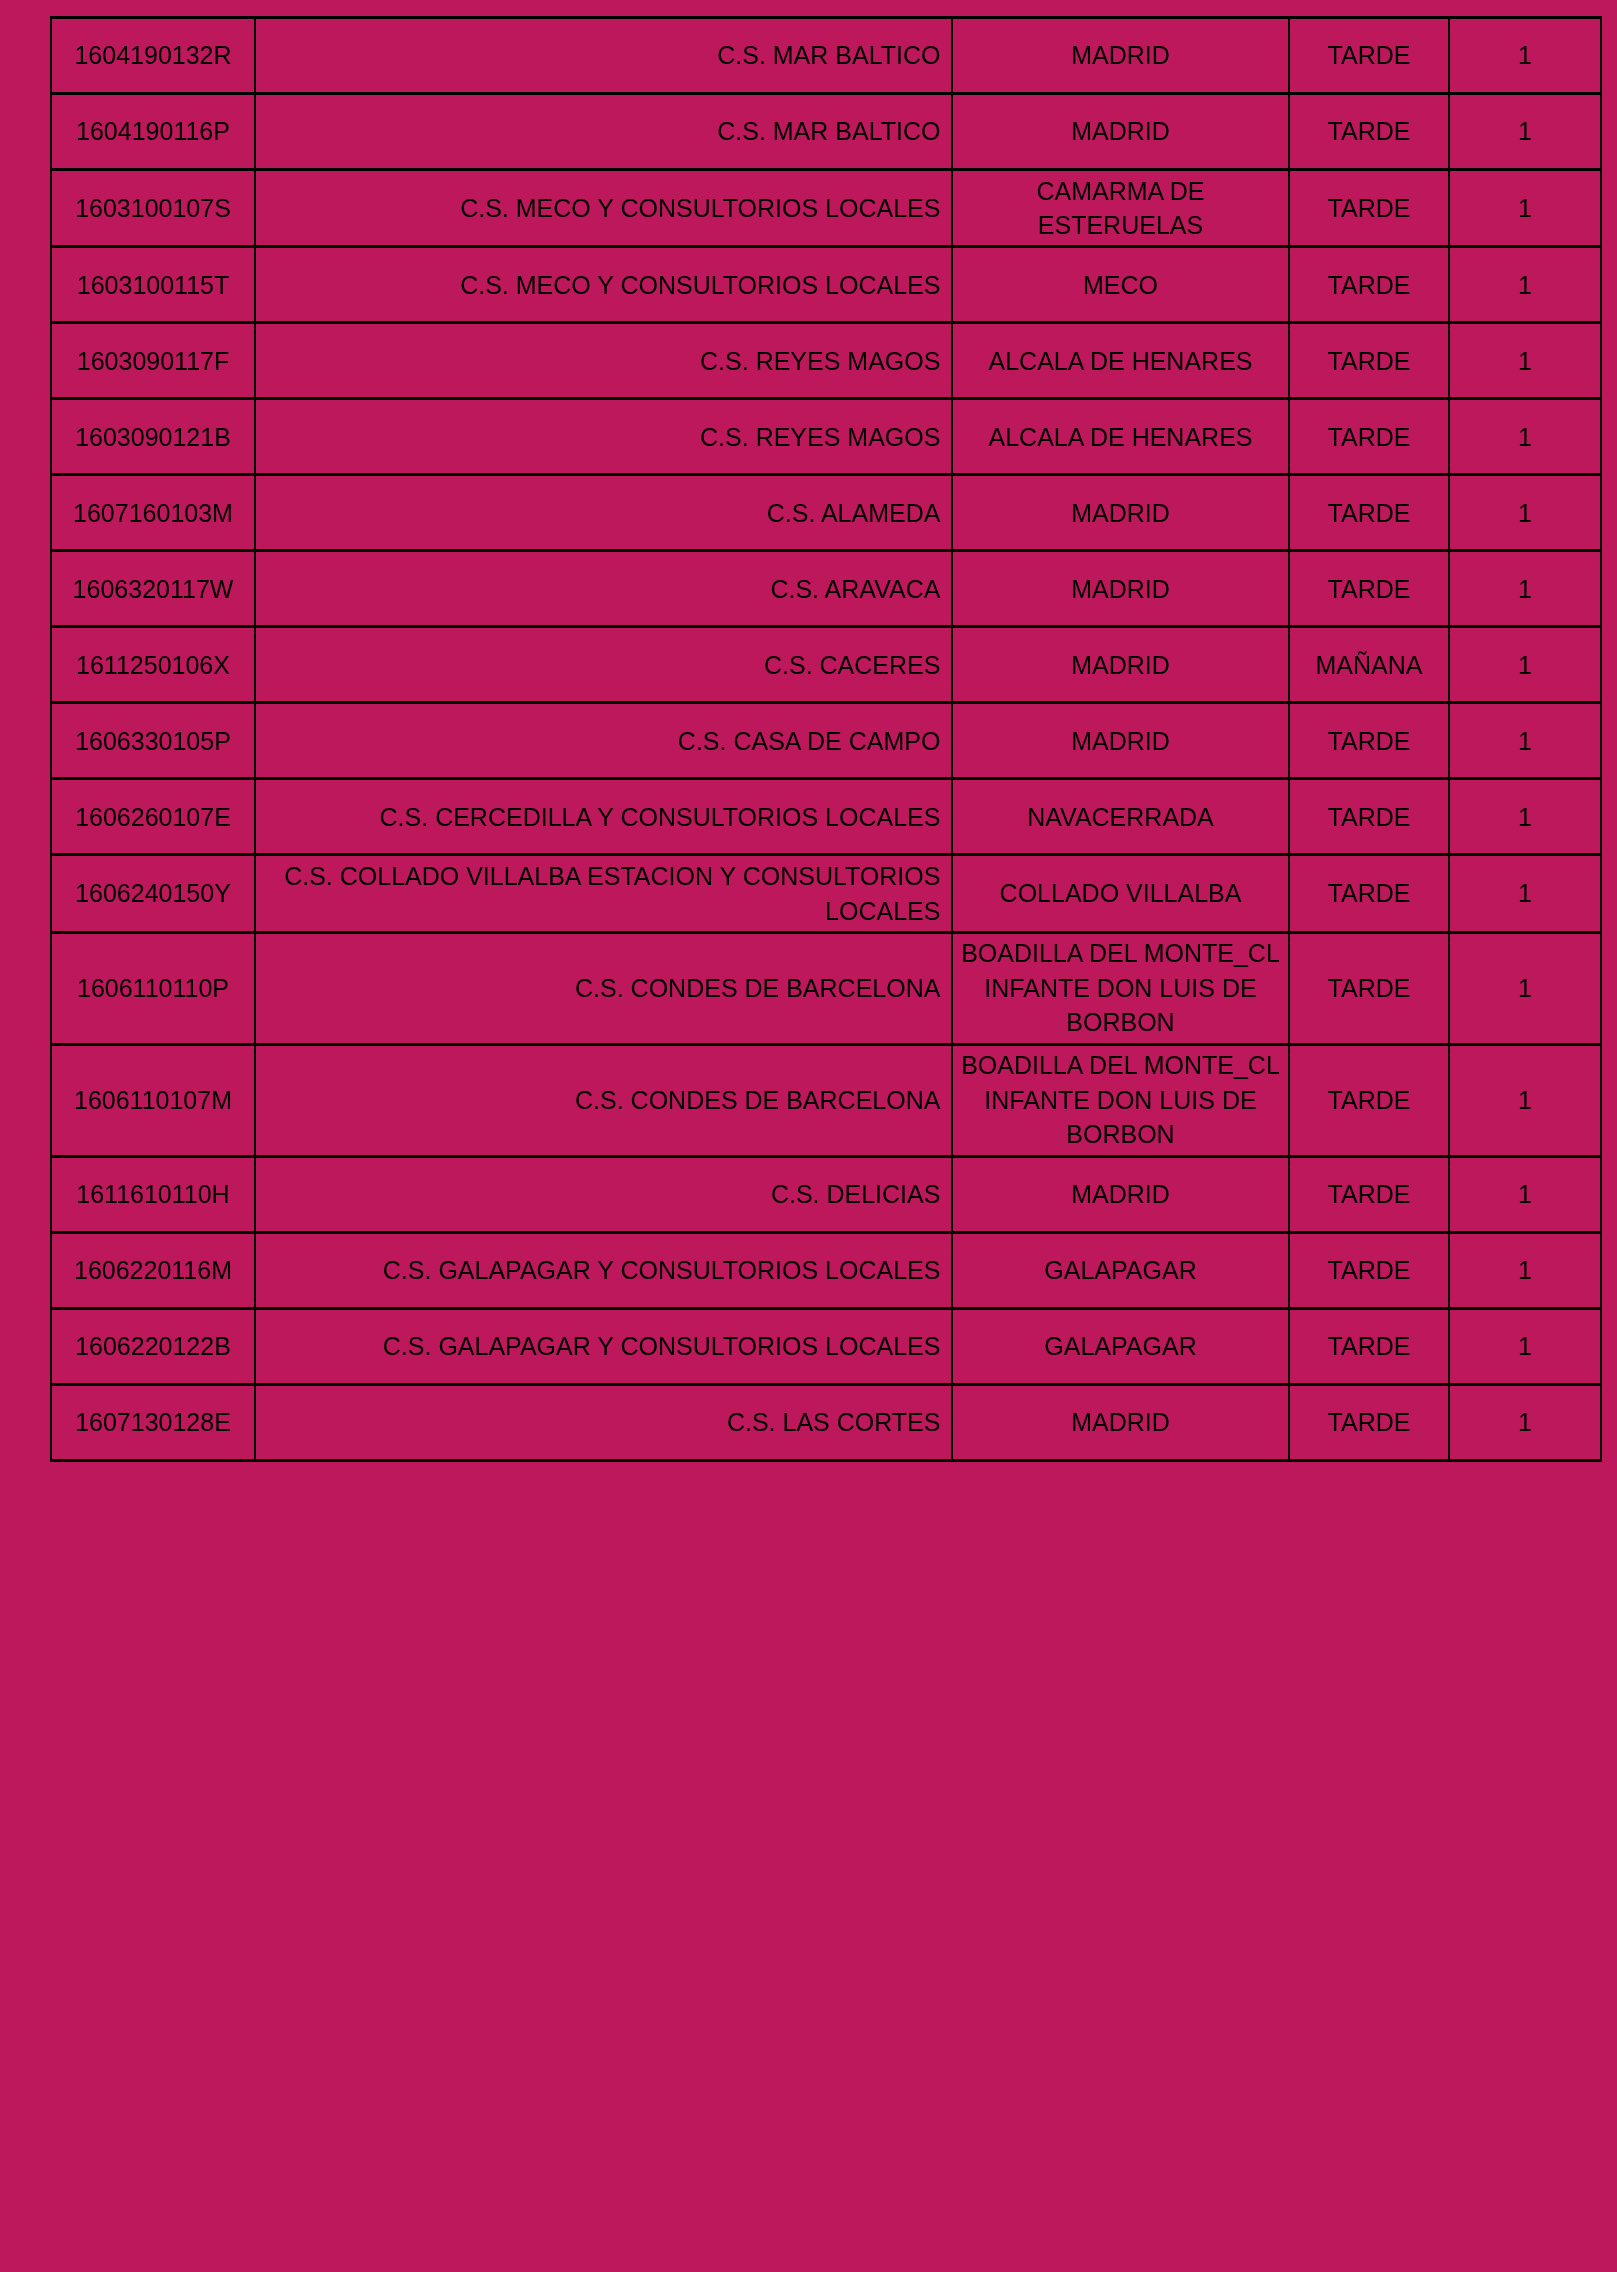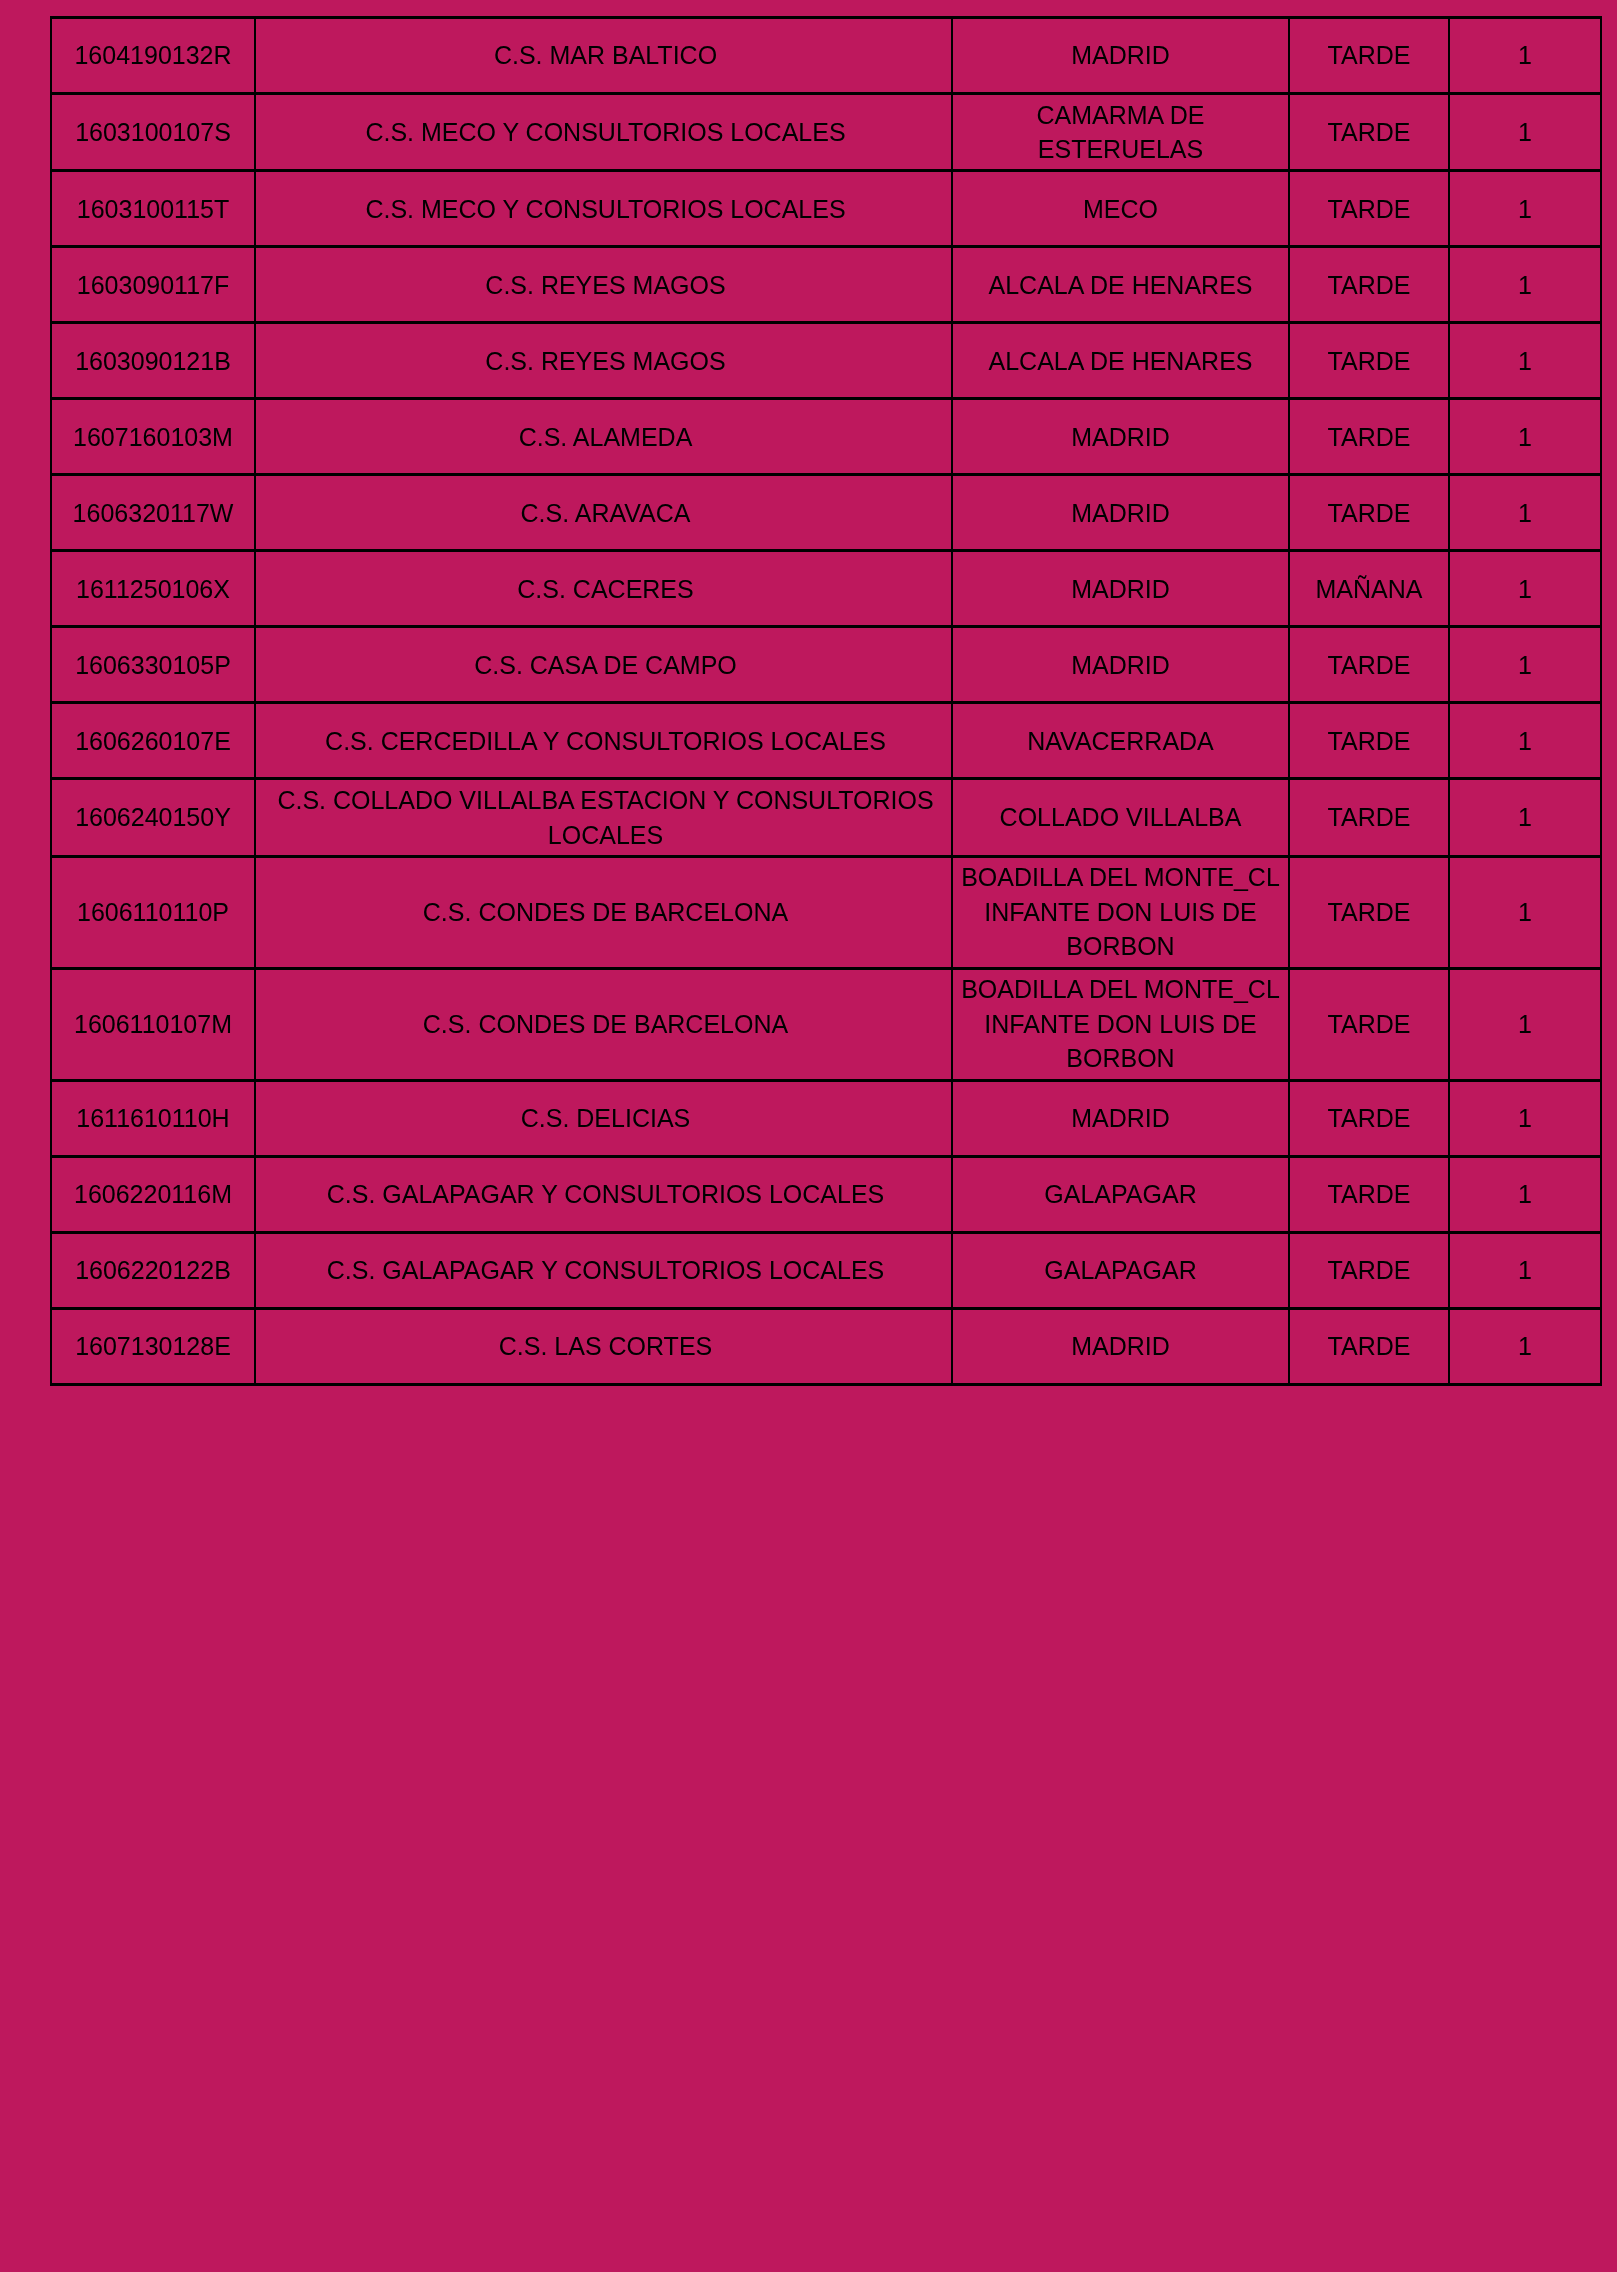--- a/index.html
+++ b/index.html
@@ -41,21 +41,21 @@
     height: 76px;
   }
   
   col.c0 { width: 204px; }
   col.c1 { width: 697px; }
   col.c2 { width: 337px; }
   col.c3 { width: 160px; }
   col.c4 { width: 152px; }
   
   table.assignments td.col1 {
-    text-align: center;
+    text-align: right;
     padding-left: 14.6px;
     padding-right: 10.6px;
   }
 </style>
 </head>
 <body>
 
 <div class="page">
   <table class="assignments">
     <colgroup>
@@ -67,20 +67,27 @@
     </colgroup>
     <tbody>
         <tr>
           <td class="col0">1604190132R</td>
           <td class="col1">C.S. MAR BALTICO</td>
           <td class="col2">MADRID</td>
           <td class="col3">TARDE</td>
           <td class="col4">1</td>
         </tr>
         <tr>
+          <td class="col0">1604190116P</td>
+          <td class="col1">C.S. MAR BALTICO</td>
+          <td class="col2">MADRID</td>
+          <td class="col3">TARDE</td>
+          <td class="col4">1</td>
+        </tr>
+        <tr>
           <td class="col0">1603100107S</td>
           <td class="col1">C.S. MECO Y CONSULTORIOS LOCALES</td>
           <td class="col2">CAMARMA DE ESTERUELAS</td>
           <td class="col3">TARDE</td>
           <td class="col4">1</td>
         </tr>
         <tr>
           <td class="col0">1603100115T</td>
           <td class="col1">C.S. MECO Y CONSULTORIOS LOCALES</td>
           <td class="col2">MECO</td>

